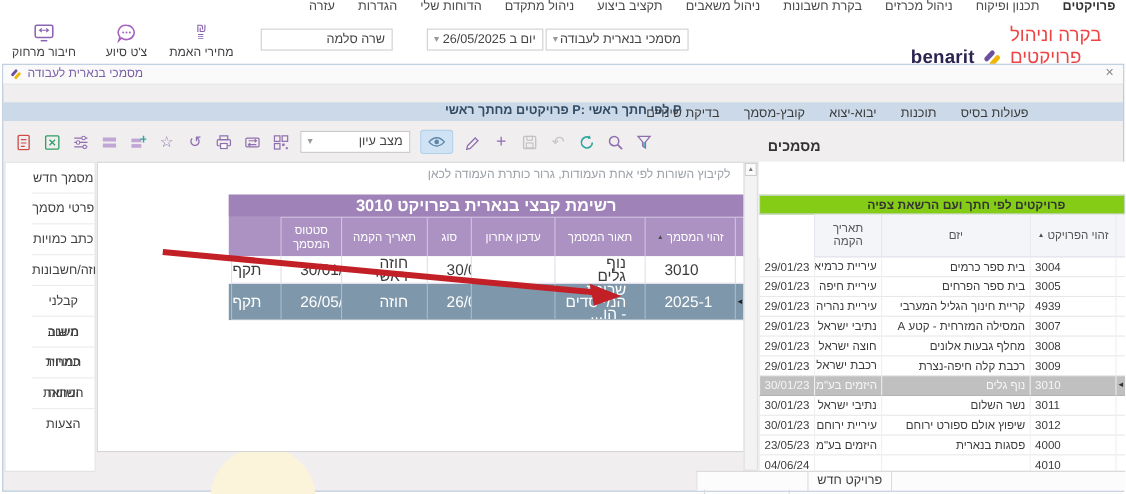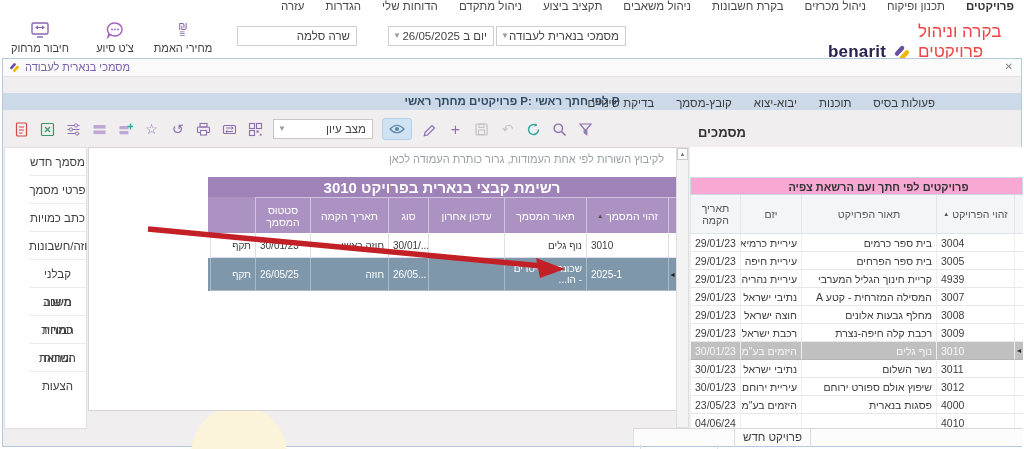--- a/index.html
+++ b/index.html
@@ -56,31 +56,31 @@
   #btab-new { left:100px; }
 
   
   #maintable { position:absolute; left:119px; top:29px; width:468px; direction:rtl; z-index:2; }
   #maintable .title { height:20px; background:#9e82b8; color:#fff; font-size:15px; font-weight:600; text-align:center; line-height:20px; border:1px solid #9e82b8; }
   .mgrid { display:grid; grid-template-columns:8px 82px 82px 76px 40px 78px 55px 45px; direction:rtl; }
   #maintable .hrow { background:#ab92c3; color:#fff; }
   #maintable .hcell { min-height:36px; font-size:10.5px; display:flex; align-items:center; justify-content:center; text-align:center; border-left:1px solid rgba(255,255,255,.45); border-top:1px solid rgba(255,255,255,.45); padding:4px 2px; line-height:12px; }
   .mrow1 { background:#fff; color:#3c3c3c; }
   .mrow2 { background:#7e97aa; color:#fff; }
-  .mcell { font-size:10px; display:flex; align-items:center; padding:1px 4px; border-left:1px solid #e3dcec; border-bottom:1px solid #e3dcec; line-height:11px; overflow:hidden; }
+  .mcell { font-size:14px; display:flex; align-items:center; padding:1px 17px; border-left:1px solid #e3dcec; border-bottom:1px solid #e3dcec; line-height:11px; overflow:hidden; }
   .mrow2 .mcell { border-color:rgba(255,255,255,.35); }
   .mrow1 .mcell { height:25px; }
   .mrow2 .mcell { height:33px; }
   .num { justify-content:flex-start; direction:ltr; }
   .marker { font-size:7px; color:#222; justify-content:center; padding:0; }
   .sort { font-size:6px; margin-right:3px; color:#4a4a4a; }
 
   
   #righttable { position:absolute; left:0; top:30px; width:333px; direction:rtl; }
-  #righttable .title { height:18px; background:#f9a8d4; color:#333; font-size:11px; font-weight:600; text-align:center; line-height:18px; border:1px solid #d0d8e6;padding-left:44px; }
+  #righttable .title { height:18px; background:#84cc16; color:#333; font-size:11px; font-weight:600; text-align:center; line-height:18px; border:1px solid #d0d8e6;padding-left:44px; }
   .rgrid { display:grid; grid-template-columns:9px 78px 135px 61px 50px; direction:rtl; }
   #righttable .hcell { min-height:39px; background:#f3f5f9; color:#555; font-size:10.5px; display:flex; align-items:center; justify-content:center; text-align:center; border-left:1px solid #e3e6ec; border-bottom:1px solid #dfe2e8; line-height:12px; padding:1px 2px; }
   .rcell { height:18px; font-size:10.5px; display:flex; align-items:center; padding:0 4px; border-left:1px solid #efeff2; border-bottom:1px solid #e8e8e8; color:#3c3c3c; overflow:hidden; white-space:nowrap; }
   .rrow-sel .rcell { background:#c1c0c0; color:#f6f6f6; border-bottom-color:#b5b4b4; }
 
   #deco-circle { position:absolute; left:188px; top:347px; width:96px; height:96px; border-radius:50%; background:#fbf3da; z-index:1; }
   #arrow-overlay { position:absolute; left:0; top:0; width:1024px; height:449px; z-index:50; pointer-events:none; }
   svg.icon { display:block; }
 </style>
 </head>
@@ -348,21 +348,20 @@
 
   <div id="rightpanel">
     <div id="righttable">
       <div class="title">פרויקטים לפי חתך ועם הרשאת צפיה</div>
       <div class="rgrid">
         <div class="hcell"></div>
         <div class="hcell">
             <span>זהוי הפרויקט</span>
             <span class="sort">▲</span>
           </div>
-        <div class="hcell">תאור הפרויקט</div>
         <div class="hcell">יזם</div>
         <div class="hcell">תאריך הקמה</div>
       </div>
 
       <div class="rgrid">
         <div class="rcell"></div>
           <div class="rcell num">3004</div>
           <div class="rcell">בית ספר כרמים</div>
           <div class="rcell">עיריית כרמיאל</div>
           <div class="rcell num">29/01/23</div>

